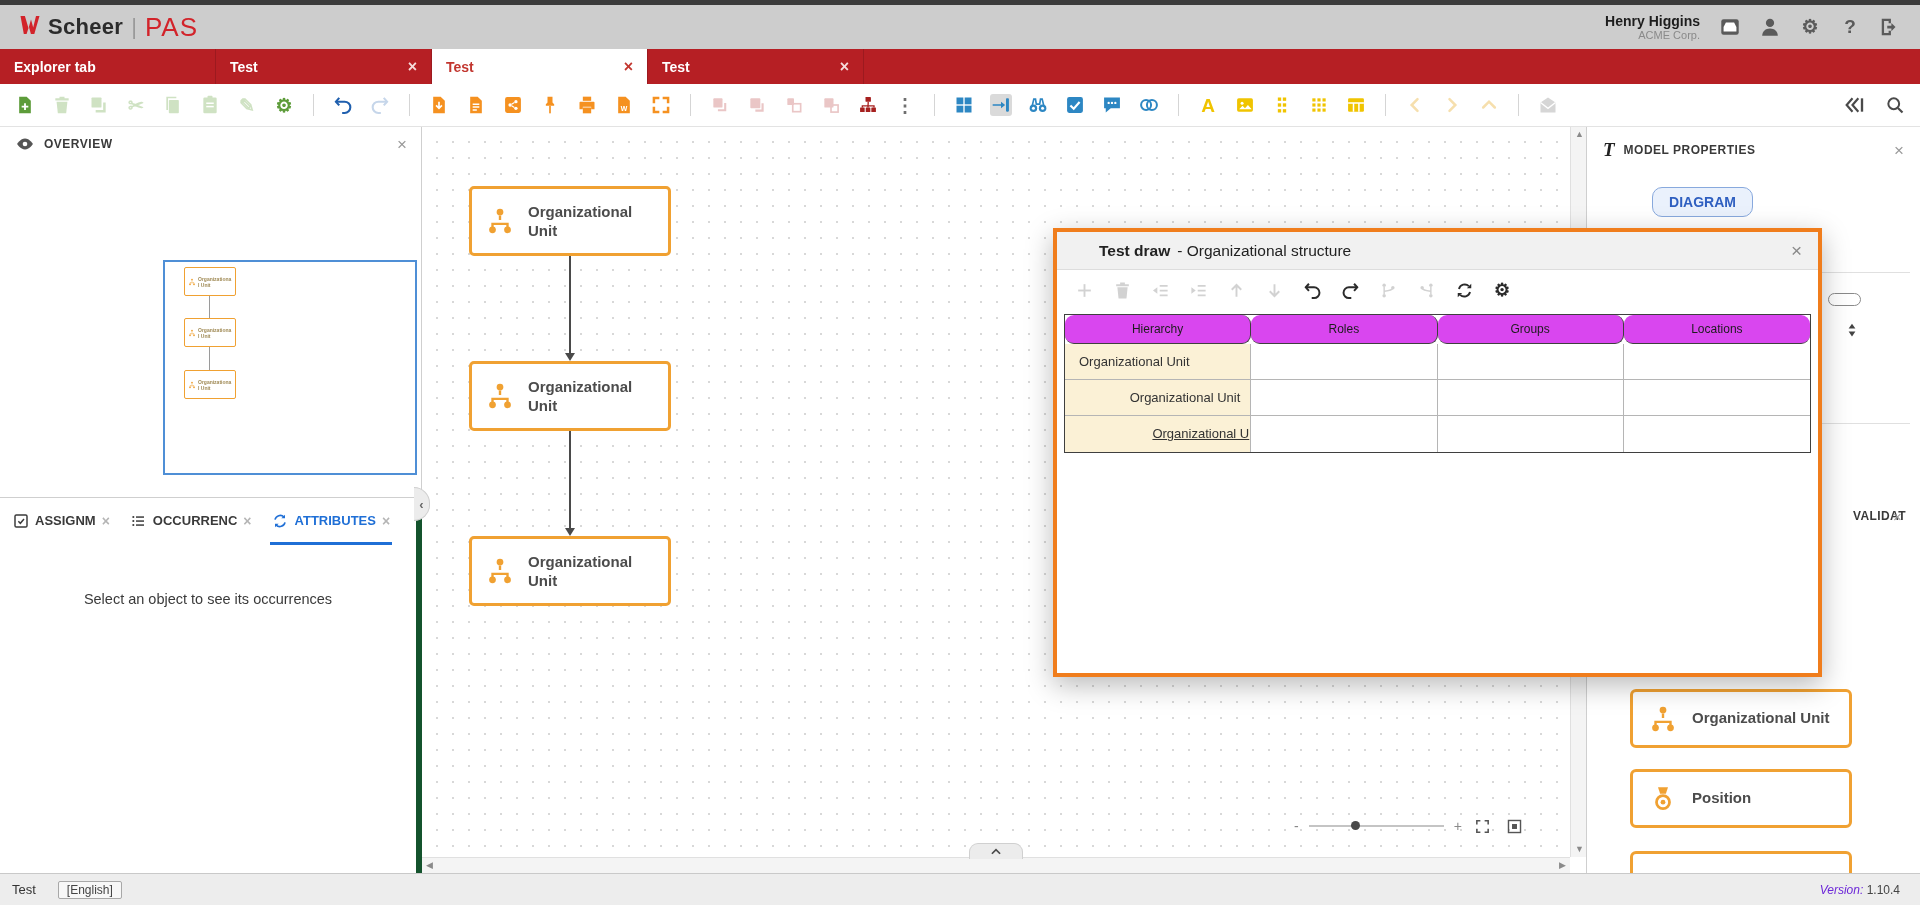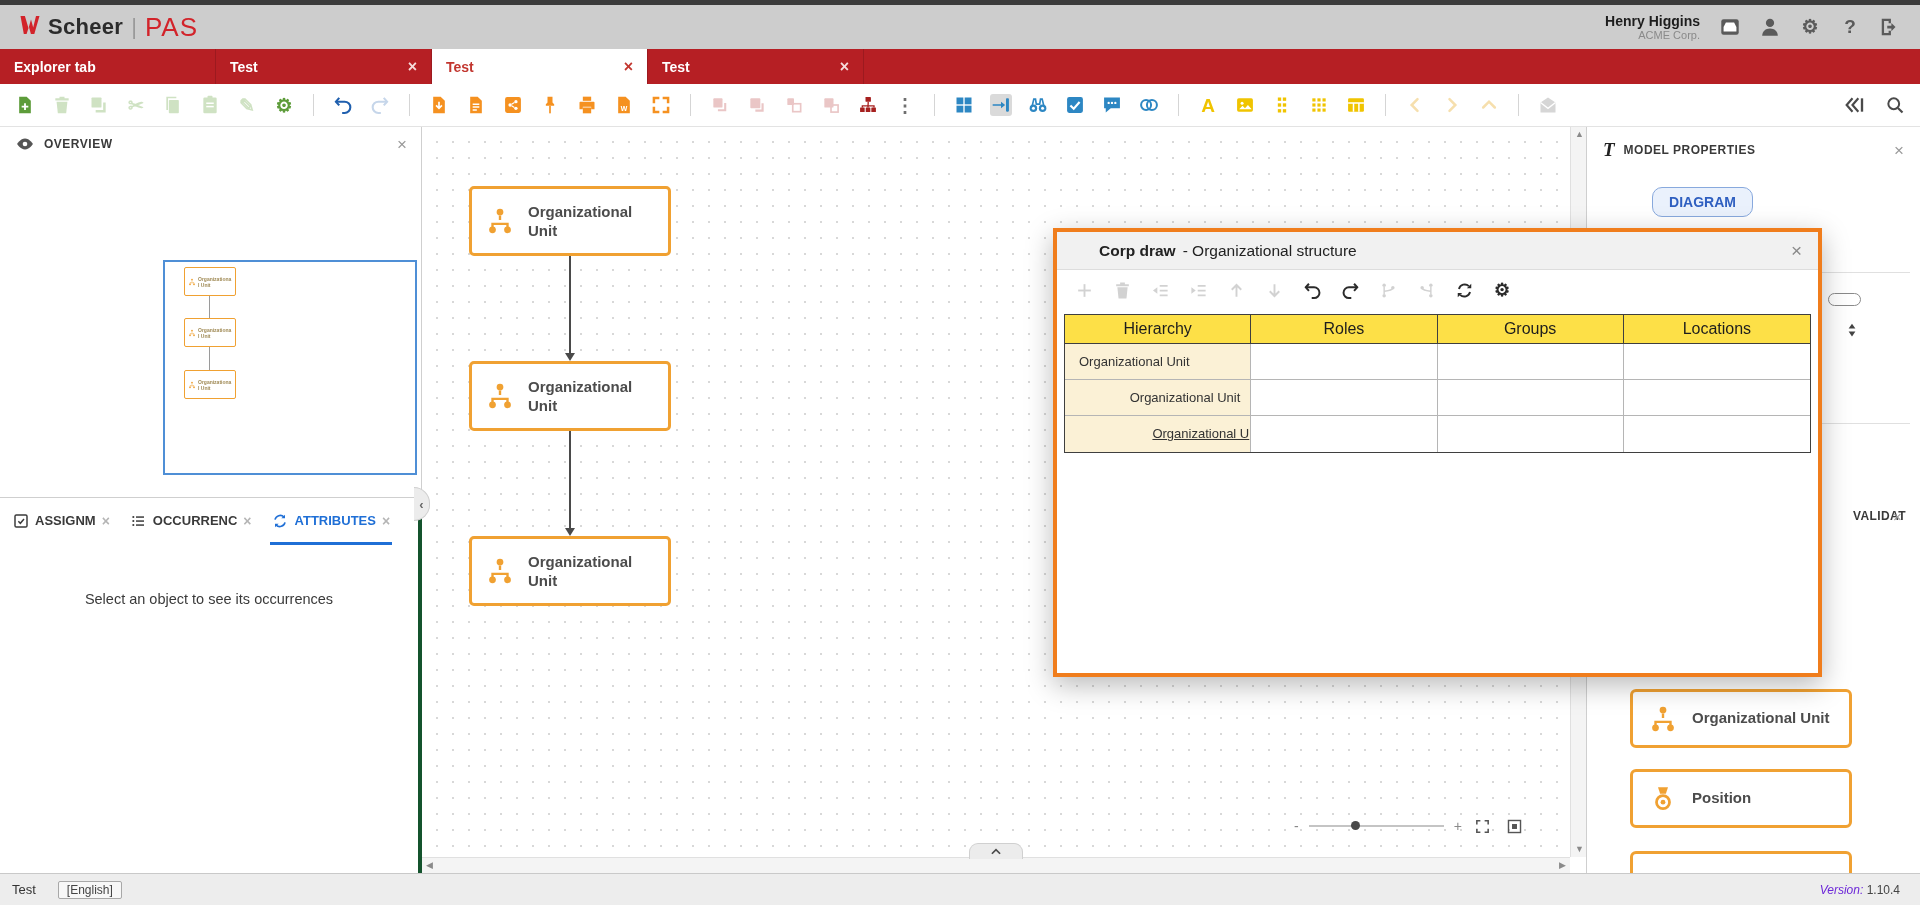--- a/index.html
+++ b/index.html
@@ -61,21 +61,21 @@
   .panel-head .icn{color:#555;}
   .panel-close{margin-left:auto;color:#9a9a9a;font-size:17px;line-height:1;}
   .mm-view{position:absolute;left:163px;top:133px;width:250px;height:211px;border:2px solid #4f8fd6;}
   .mm-node{position:absolute;width:52px;height:29px;background:#fff;border:1px solid #f0a132;border-radius:2px;
     display:flex;align-items:center;gap:2px;padding:0 3px;box-sizing:border-box;overflow:hidden;}
   .mm-node .icn{width:8px;height:8px;color:#f0a132;}
   .mm-node .icn svg{width:8px;height:8px;}
   .mm-label{font-size:5px;line-height:1.2;color:#a08a55;font-weight:bold;word-break:break-all;width:34px;}
   .mm-edge{position:absolute;width:1px;background:#9a9a9a;}
 
-  .bl-panel{left:0;top:499px;width:422px;height:374px;background:#fff;border-right:4px solid #14532d;box-sizing:border-box;}
+  .bl-panel{left:0;top:499px;width:422px;height:374px;background:#fff;border-right:6px solid #14532d;box-sizing:border-box;}
   .bl-tabs{display:flex;align-items:stretch;height:46px;padding:0 10px;gap:16px;}
   .bl-tab{display:flex;align-items:center;gap:6px;font-size:13px;font-weight:bold;color:#3a3a3a;
     padding:0 2px;border-bottom:3px solid transparent;box-sizing:border-box;max-width:132px;}
   .bl-tab .icn{width:17px;height:17px;}
   .bl-tab .icn svg{width:16px;height:16px;}
   .bl-tab .tab-x{color:#b5b5b5;font-size:14px;font-weight:bold;}
   .bl-tab.active{color:#1f6fd6;border-bottom-color:#1f6fd6;}
   .bl-tab.active .icn{color:#1f6fd6;}
   .bl-tab .lbl{white-space:nowrap;overflow:hidden;}
   .bl-empty{margin-top:46px;text-align:center;font-size:14.5px;color:#3a3a3a;}
@@ -139,22 +139,22 @@
     padding:0 16px 0 42px;box-sizing:border-box;}
   .m-title-prefix{font-size:15.5px;font-weight:bold;color:#222;}
   .m-title-rest{font-size:15.5px;color:#222;margin-left:7px;}
   .m-close{margin-left:auto;color:#8a8a8a;font-size:19px;line-height:1;}
   .m-toolbar{height:40px;display:flex;align-items:center;padding:0 16px;gap:16px;}
   .m-toolbar .icn svg{width:19px;height:19px;}
   .m-toolbar .chr{font-size:18px;}
   .mt.en{color:#2b2b2b}.mt.dis{color:#d2d2d2}
   .m-table{margin:4px 7px 0 7px;border:1.5px solid #3f3f3f;}
   .m-thead{display:grid;grid-template-columns:repeat(4,1fr);}
-  .m-th{height:28px;background:#fde047;border-right:1px solid #3f3f3f;border-bottom:1px solid #3f3f3f;
-    font-size:16px;color:#1d1d1d;display:flex;align-items:center;justify-content:center;}
+  .m-th{height:28px;background:#d946ef;border-right:1px solid #3f3f3f;border-bottom:1px solid #3f3f3f;
+    font-size:12px;color:#1d1d1d;display:flex;align-items:center;justify-content:center;border-radius:9px;}
   .m-th:last-child{border-right:none;}
   .m-tr{display:grid;grid-template-columns:repeat(4,1fr);}
   .m-td{height:36px;border-right:1px solid #b5b5b5;border-bottom:1px solid #b5b5b5;box-sizing:border-box;
     font-size:13px;color:#333;line-height:36px;overflow:hidden;white-space:nowrap;}
   .m-td:last-child{border-right:none;}
   .m-tr:last-child .m-td{border-bottom:none;text-decoration:underline;}
   .m-td.hier{background:#fbf1d6;}
   .m-td.ind0{padding-left:14px;text-align:left;}
   .m-td.ind1{padding-right:10px;text-align:right;}
   .m-td.ind2{padding-right:1px;text-align:right;}
@@ -693,21 +693,21 @@
             </svg>
           </span>
           <span class="pal-label" data-name="palette-item-label">Position</span>
         </div>
         <div class="pal-item" data-name="palette-item-partial" style="top: 724px;"></div>
       </div>
   </div>
 
   <div class="abs modal" data-name="fast-draw-dialog">
     <div class="m-head" data-name="dialog-header">
-      <span class="m-title-prefix" data-name="dialog-title-prefix">Corp draw</span>
+      <span class="m-title-prefix" data-name="dialog-title-prefix">Test draw</span>
       <span class="m-title-rest" data-name="dialog-title">- Organizational structure</span>
       <span class="m-close" data-name="close-icon">×</span>
     </div>
     <div class="m-toolbar" data-name="fast-draw-toolbar" id="mtoolbar">
         <span class="icn mt dis" data-name="add-row-icon">
           <svg viewBox="0 0 24 24" fill="currentColor">
             <path d="M10.8 4h2.4v16h-2.4z"></path>
             <path d="M4 10.8h16v2.4H4z"></path>
           </svg>
         </span>

